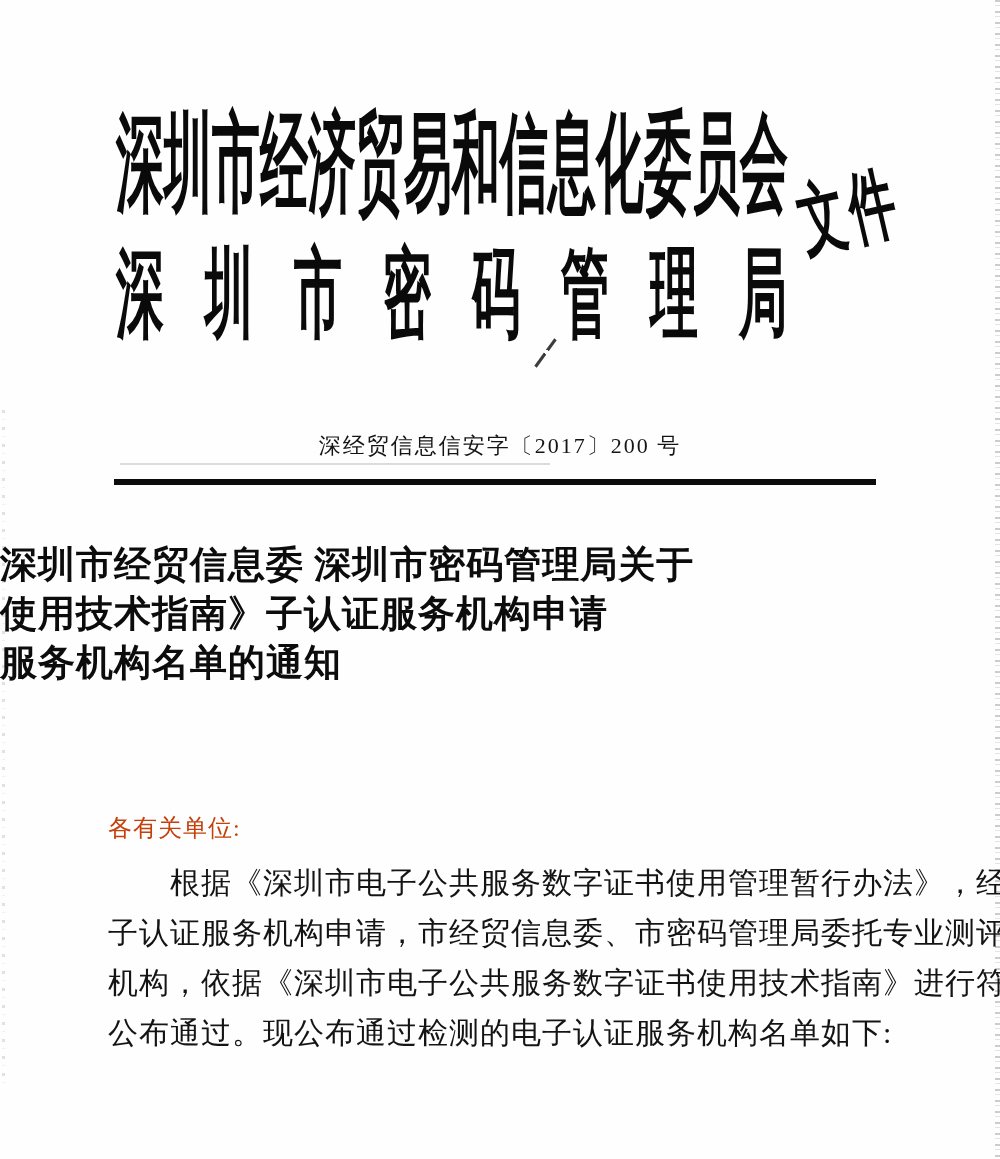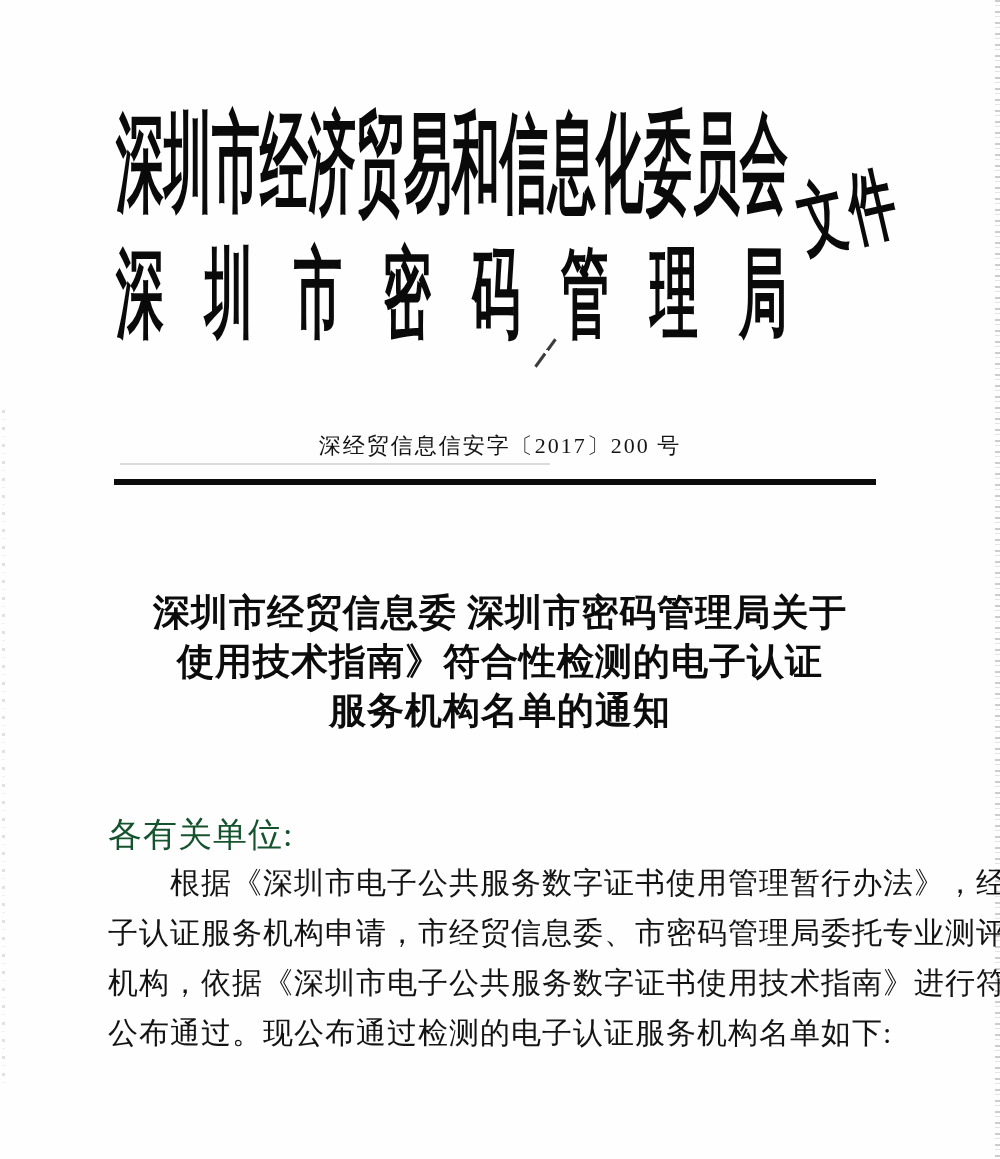--- a/index.html
+++ b/index.html
@@ -74,30 +74,29 @@
   }
   .ghost-line {
     position: absolute; left: 120px; top: 463px; width: 430px; height: 2px;
     background: #bdbdbd; opacity: .55;
   }
   .rule {
     position: absolute; left: 114px; top: 479px; width: 762px; height: 6px;
     background: #0c0c0c;
   }
   .title-block {
-    position: absolute; left: 0; top: 588px; width: 1000px;
-    text-align: center;
+    position: absolute; left: 0; top: 540px; width: 1000px;
   }
   .title-line {
     font-size: 37px; font-weight: 700; line-height: 49px;
     letter-spacing: 1px; color: #0c0c0c; white-space: pre;
   }
   .salutation {
     position: absolute; left: 108px; top: 812px;
-    font-size: 34px; color: #14532d; letter-spacing: 1px;
+    font-size: 24px; color: #c2410c; letter-spacing: 1px;
   }
   .body-block {
     position: absolute; left: 108px; top: 858px; width: 848px;
   }
   .body-line {
     font-size: 30px; line-height: 50px; letter-spacing: 1px;
     color: #141414; white-space: nowrap;
   }
   .body-line.indent { padding-left: 62px; }
 </style>
@@ -117,21 +116,21 @@
 
   <div class="stray-mark"></div>
 
   <div class="doc-number">深经贸信息信安字〔2017〕200 号</div>
 
   <div class="ghost-line"></div>
   <div class="rule"></div>
 
   <div class="title-block">
     <div class="title-line">深圳市经贸信息委 深圳市密码管理局关于</div>
-    <div class="title-line">使用技术指南》符合性检测的电子认证</div>
+    <div class="title-line">使用技术指南》子认证服务机构申请</div>
     <div class="title-line">服务机构名单的通知</div>
   </div>
 
   <div class="salutation">各有关单位:</div>
 
   <div class="body-block">
     <div class="body-line indent">根据《深圳市电子公共服务数字证书使用管理暂行办法》，经电</div>
     <div class="body-line">子认证服务机构申请，市经贸信息委、市密码管理局委托专业测评</div>
     <div class="body-line">机构，依据《深圳市电子公共服务数字证书使用技术指南》进行符</div>
     <div class="body-line">公布通过。现公布通过检测的电子认证服务机构名单如下:</div>

